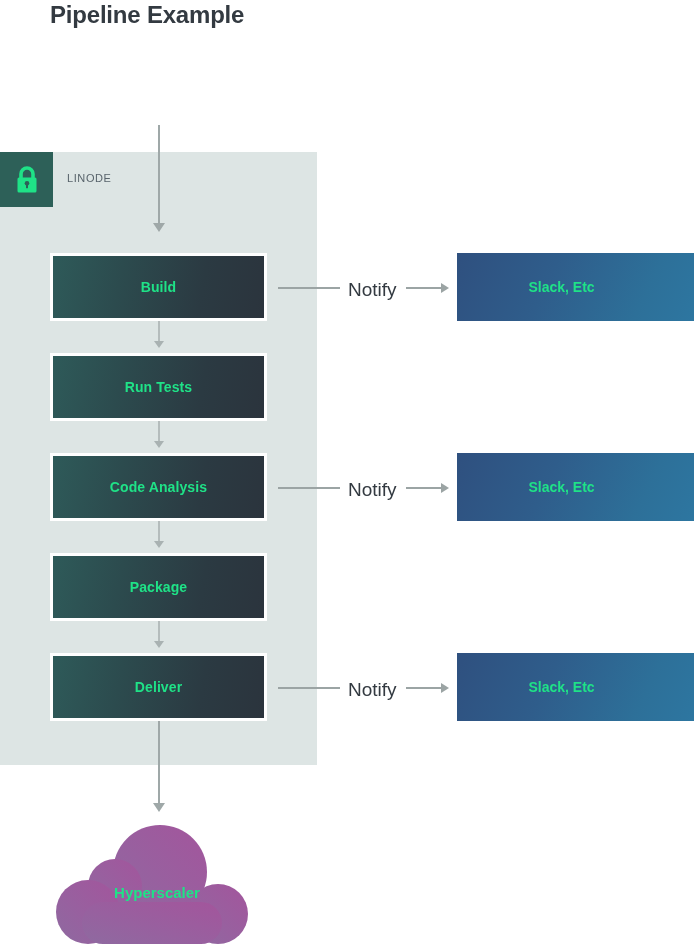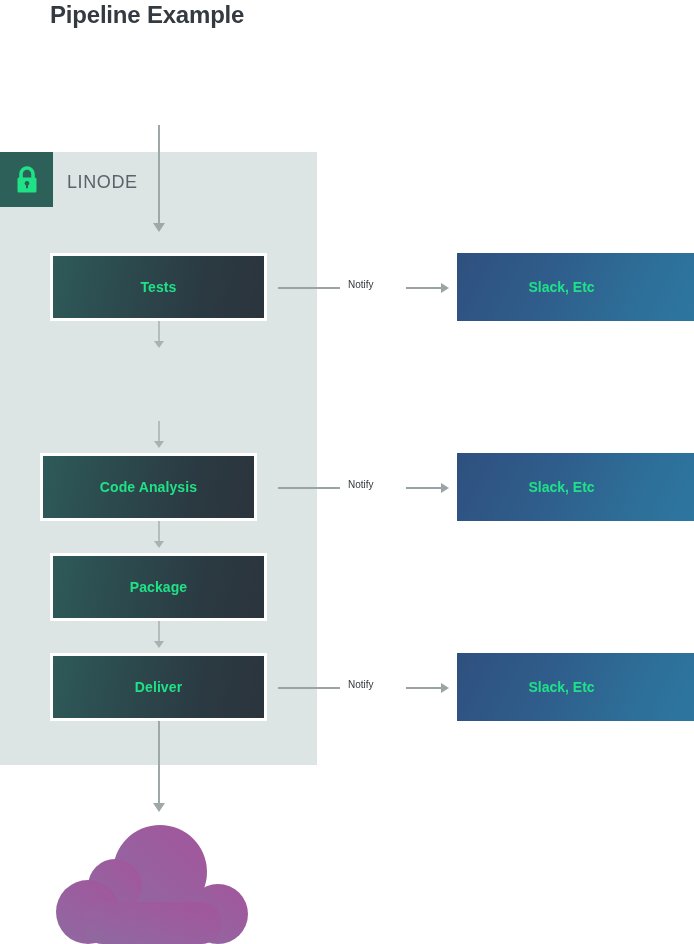--- a/index.html
+++ b/index.html
@@ -52,21 +52,21 @@
     height: 55px;
     background: #2d6058;
     display: flex;
     align-items: center;
     justify-content: center;
   }
   .linode-label {
     position: absolute;
     left: 67px;
     top: 172px;
-    font-size: 18px;
+    font-size: 11px;
     color: #58636b;
     letter-spacing: 0.6px;
     white-space: nowrap;
   }
 
   
   .stage-box {
     position: absolute;
     box-sizing: border-box;
     background: linear-gradient(100deg, #2e5a59 0%, #2c4b4e 32%, #2b3a42 70%, #2b343d 100%);
@@ -128,21 +128,21 @@
   }
   .harrow {
     position: absolute;
     width: 0; height: 0;
     border-top: 5px solid transparent;
     border-bottom: 5px solid transparent;
     border-left: 8px solid #9ba4a4;
   }
   .notify-text {
     position: absolute;
-    font-size: 10px;
+    font-size: 19px;
     color: #333a41;
     white-space: nowrap;
   }
 
   
   .cloud-wrap {
     position: absolute;
     left: 52px;
     top: 824px;
     width: 210px;
@@ -177,25 +177,28 @@
       <rect x="12" y="18.2" width="2" height="5" fill="#2d6058"></rect>
     </svg>
   </div>
   <div class="linode-label">LINODE</div>
 
 
   <div class="vline" style="left:158px; top:125px; height:100px;"></div>
   <div class="varrow" style="left:153px; top:223px;"></div>
 
   <div class="stage-box framed" style="left:50px; top:253px; width:217px; height:68px;">
-    <span class="stage-label">Tests</span>
-  </div>
-
-
-  <div class="stage-box framed" style="left:40px; top:453px; width:217px; height:68px;">
+    <span class="stage-label">Build</span>
+  </div>
+
+  <div class="stage-box framed" style="left:50px; top:353px; width:217px; height:68px;">
+    <span class="stage-label">Run Tests</span>
+  </div>
+
+  <div class="stage-box framed" style="left:50px; top:453px; width:217px; height:68px;">
     <span class="stage-label">Code Analysis</span>
   </div>
 
   <div class="stage-box framed" style="left:50px; top:553px; width:217px; height:68px;">
     <span class="stage-label">Package</span>
   </div>
 
   <div class="stage-box framed" style="left:50px; top:653px; width:217px; height:68px;justify-content:center;">
     <span class="stage-label">Deliver</span>
   </div>
@@ -252,15 +255,16 @@
         </linearGradient>
       </defs>
       <g fill="url(#cloudgrad)">
         <circle cx="108" cy="48" r="47"></circle>
         <circle cx="63" cy="62" r="27"></circle>
         <circle cx="36" cy="88" r="32"></circle>
         <circle cx="166" cy="90" r="30"></circle>
         <rect x="30" y="78" width="140" height="42" rx="21"></rect>
       </g>
     </svg>
+    <div class="cloud-label">Hyperscaler</div>
   </div>
 
 </div>
 
 </body></html>

